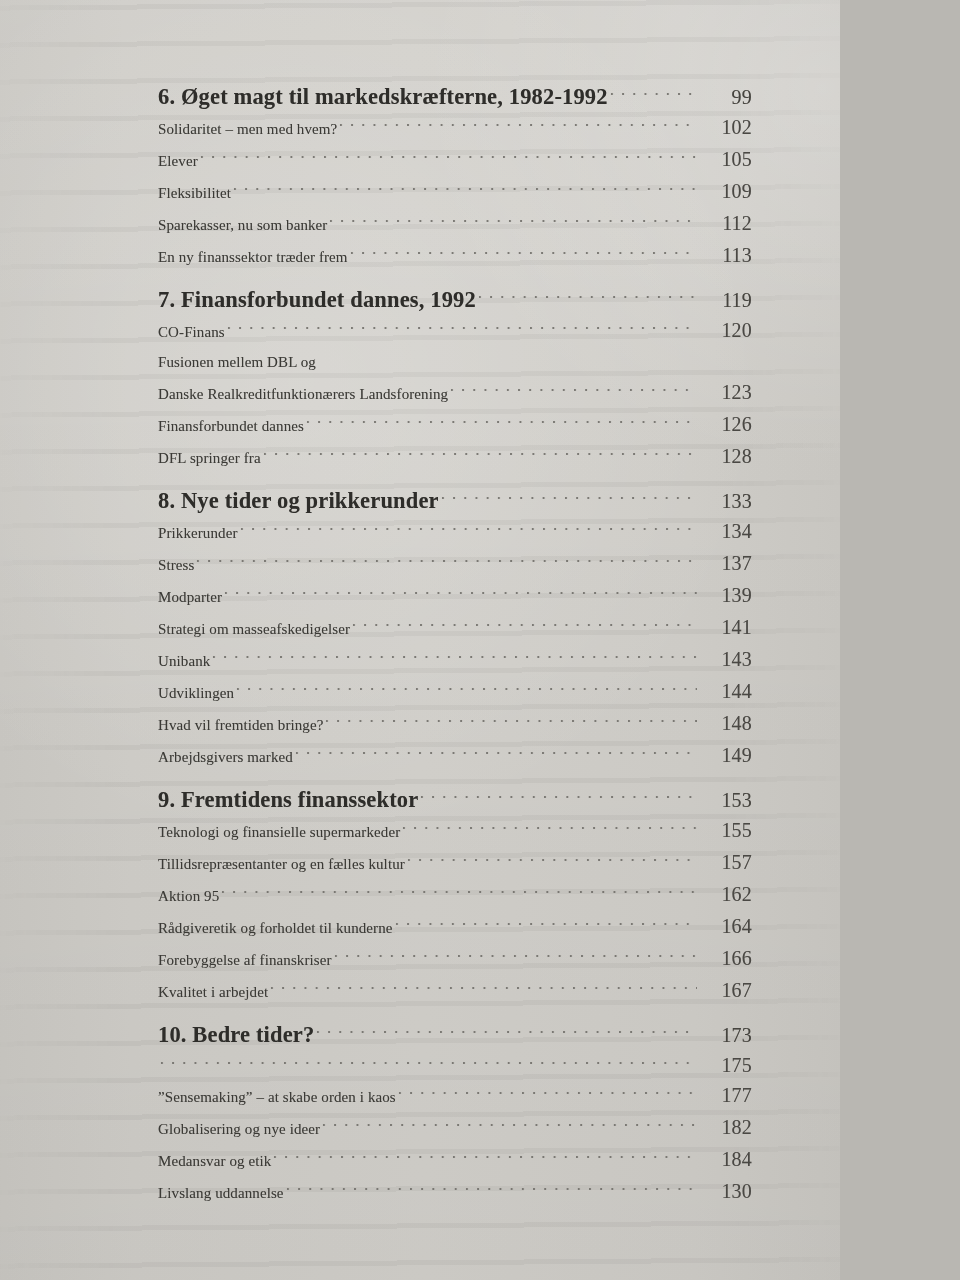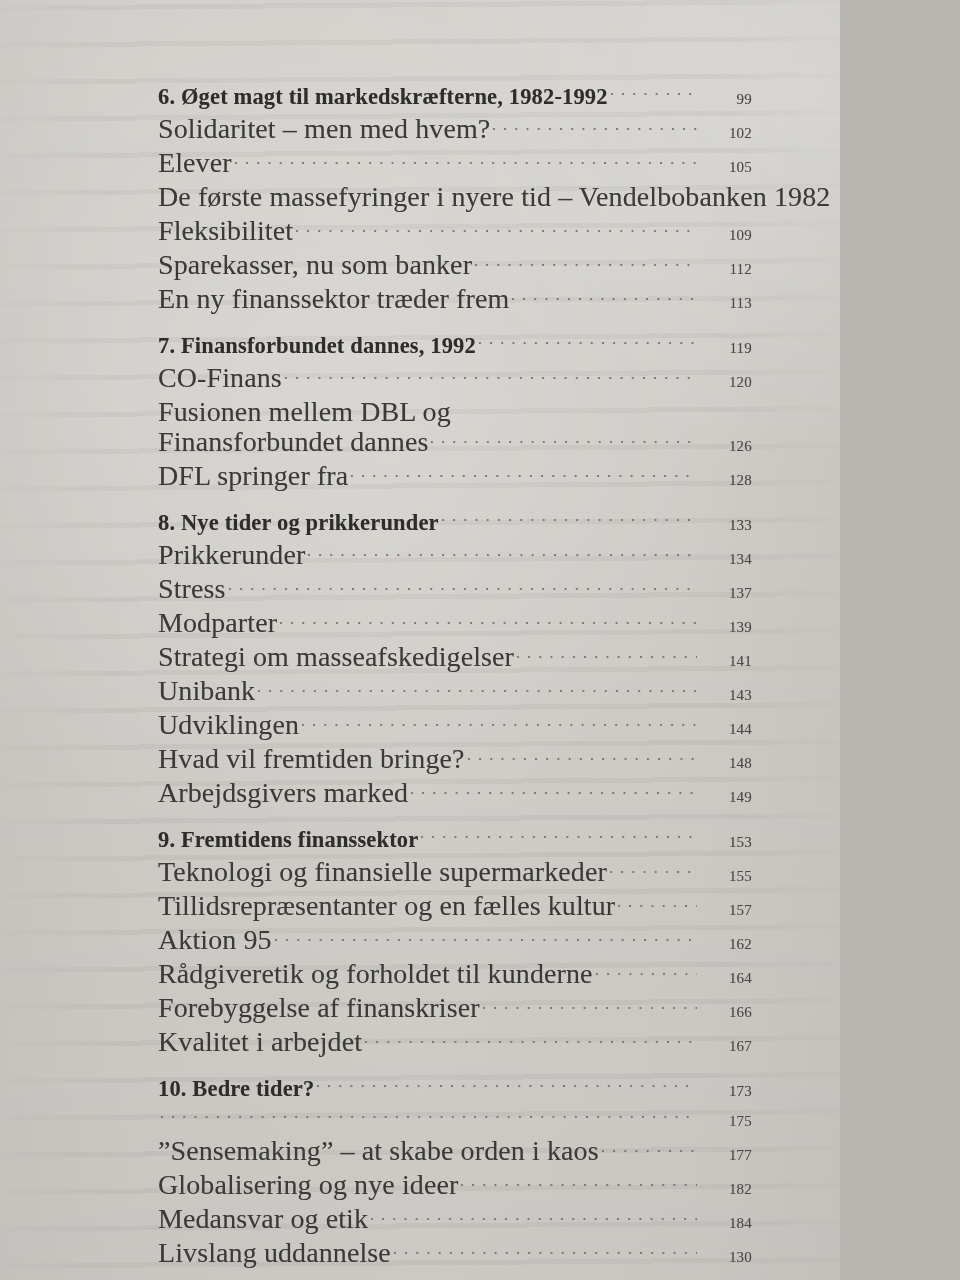--- a/index.html
+++ b/index.html
@@ -85,21 +85,21 @@
   .chapter:first-child { margin-top: 0; }
 
   .row {
     display: flex;
     align-items: baseline;
     line-height: 30px;
     white-space: nowrap;
   }
   .row .label {
     flex: 0 0 auto;
-    font-size: 28px;
+    font-size: 15px;
     letter-spacing: 0.1px;
   }
   .row .leader {
     flex: 1 1 auto;
     overflow: hidden;
     margin: 0 3px 0 2px;
     position: relative;
     top: -3px;
     height: 12px;
   }
@@ -109,21 +109,21 @@
     height: 100%;
     background-image: radial-gradient(circle at 2px 6px, #6c6a65 0.9px, rgba(0,0,0,0) 1.4px);
     background-size: 11.2px 12px;
     background-repeat: repeat-x;
     opacity: 0.85;
   }
   .row .page {
     flex: 0 0 auto;
     width: 52px;
     text-align: right;
-    font-size: 15px;
+    font-size: 20px;
     color: #4a4844;
     letter-spacing: 0.2px;
   }
 
   
   .row.head .label {
     font-weight: bold;
     font-size: 22.5px;
     color: #2e2d2a;
     letter-spacing: 0.15px;
@@ -161,25 +161,20 @@
           <span class="label">Solidaritet – men med hvem?</span>
           <span class="leader"></span>
           <span class="page">102</span>
         </div>
         <div class="row">
           <span class="label">Elever</span>
           <span class="leader"></span>
           <span class="page">105</span>
         </div>
         <div class="row">
-          <span class="label">De første massefyringer i nyere tid – Vendelbobanken 1982</span>
-          <span class="leader"></span>
-          <span class="page">107</span>
-        </div>
-        <div class="row">
           <span class="label">Fleksibilitet</span>
           <span class="leader"></span>
           <span class="page">109</span>
         </div>
         <div class="row">
           <span class="label">Sparekasser, nu som banker</span>
           <span class="leader"></span>
           <span class="page">112</span>
         </div>
         <div class="row">
@@ -198,20 +193,25 @@
           <span class="label">CO-Finans</span>
           <span class="leader"></span>
           <span class="page">120</span>
         </div>
         <div class="row nonum">
           <span class="label">Fusionen mellem DBL og</span>
           <span class="leader"></span>
           <span class="page"></span>
         </div>
         <div class="row">
+          <span class="label">Danske Realkreditfunktionærers Landsforening</span>
+          <span class="leader"></span>
+          <span class="page">123</span>
+        </div>
+        <div class="row">
           <span class="label">Finansforbundet dannes</span>
           <span class="leader"></span>
           <span class="page">126</span>
         </div>
         <div class="row">
           <span class="label">DFL springer fra</span>
           <span class="leader"></span>
           <span class="page">128</span>
         </div>
       </div>

